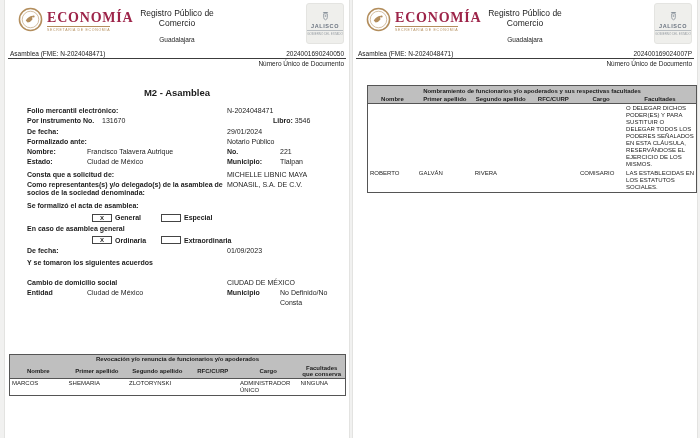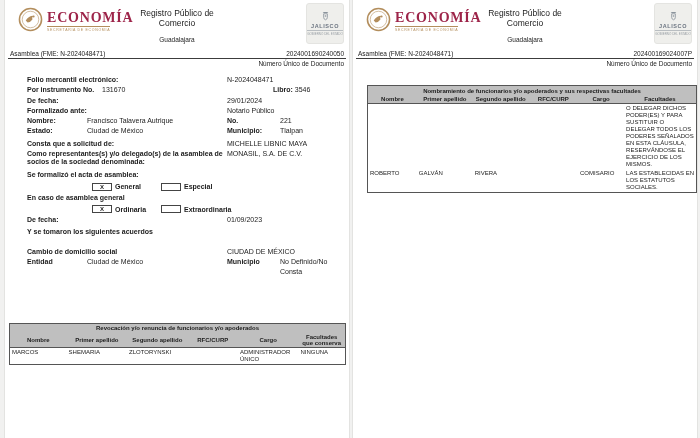--- a/index.html
+++ b/index.html
@@ -120,20 +120,21 @@
   </div>
 
   <div class="docbar">
     <div class="docbar-top">
       <span>Asamblea (FME: N-2024048471)</span>
       <span>2024001690240050</span>
     </div>
     <div class="docbar-caption">Número Único de Documento</div>
   </div>
 
+  <div class="form-title">M2 - Asamblea</div>
 
   <div class="fields">
     <div class="f-row">
       <span class="b w200">Folio mercantil electrónico:</span>
       <span>N-2024048471</span>
     </div>
     <div class="f-row">
       <span class="b w75">Por instrumento No.</span>
       <span>131670</span>
       <span class="libro"><span class="b">Libro:</span> <span>3546</span></span>

